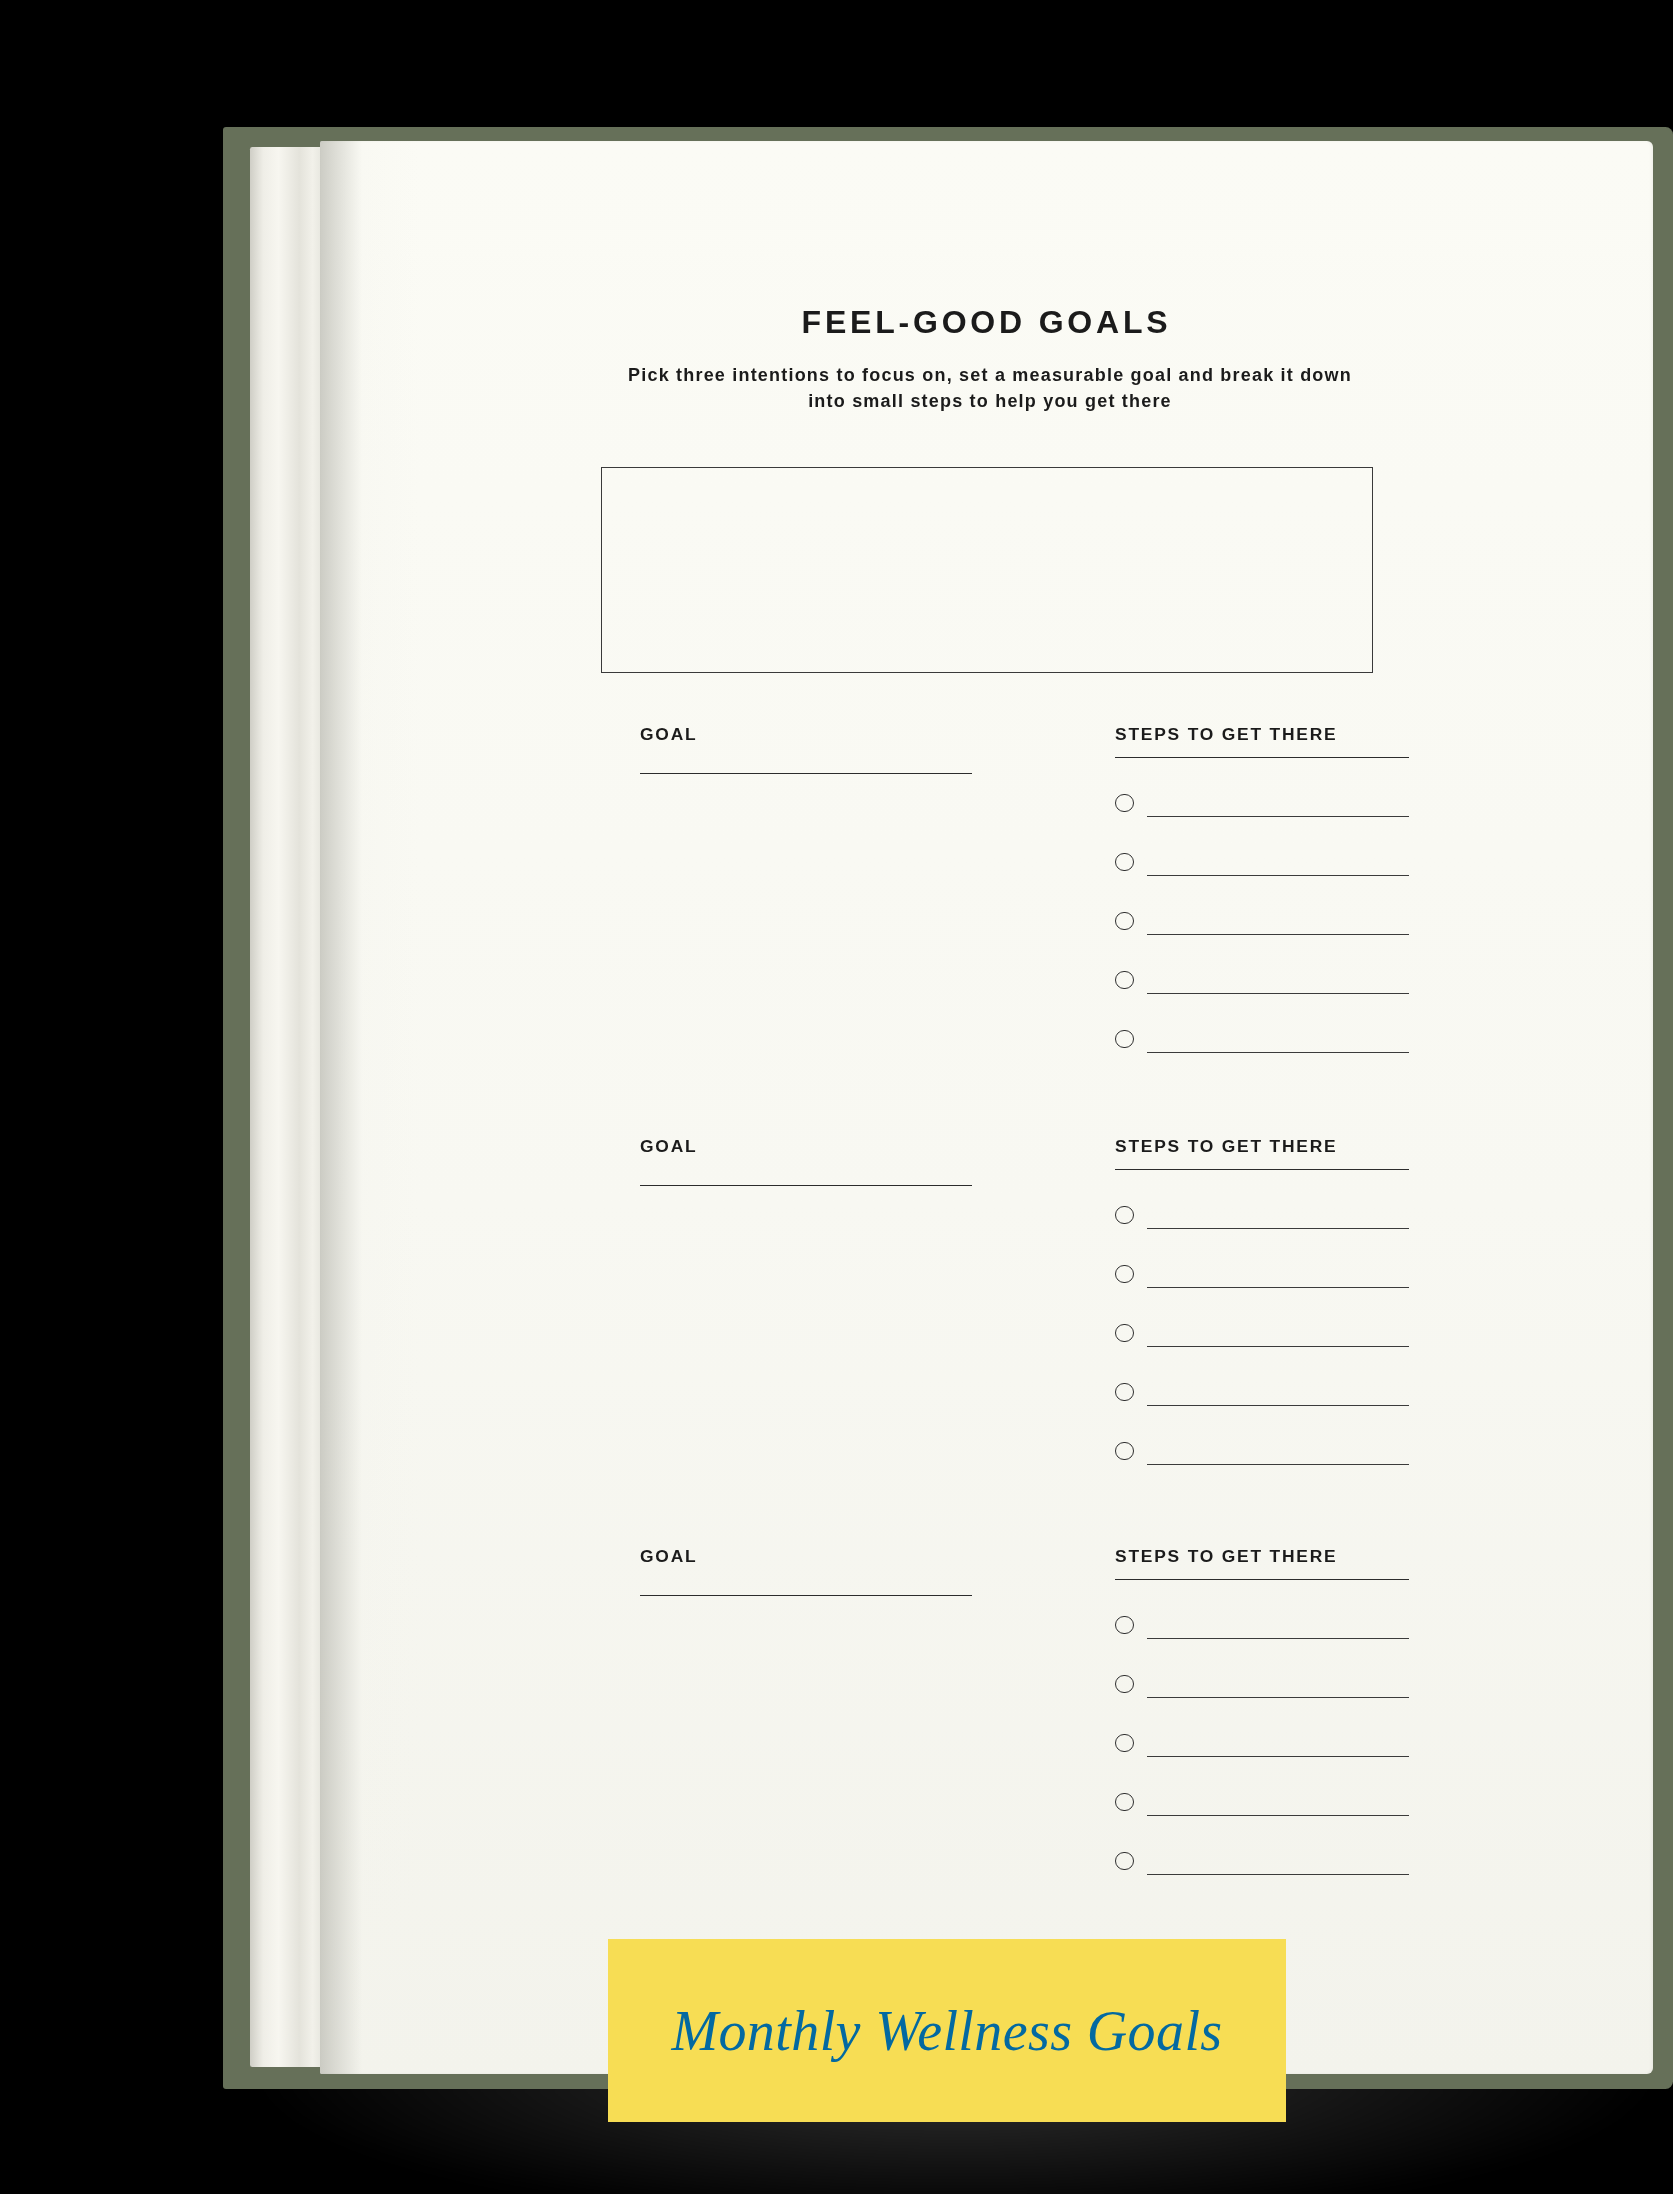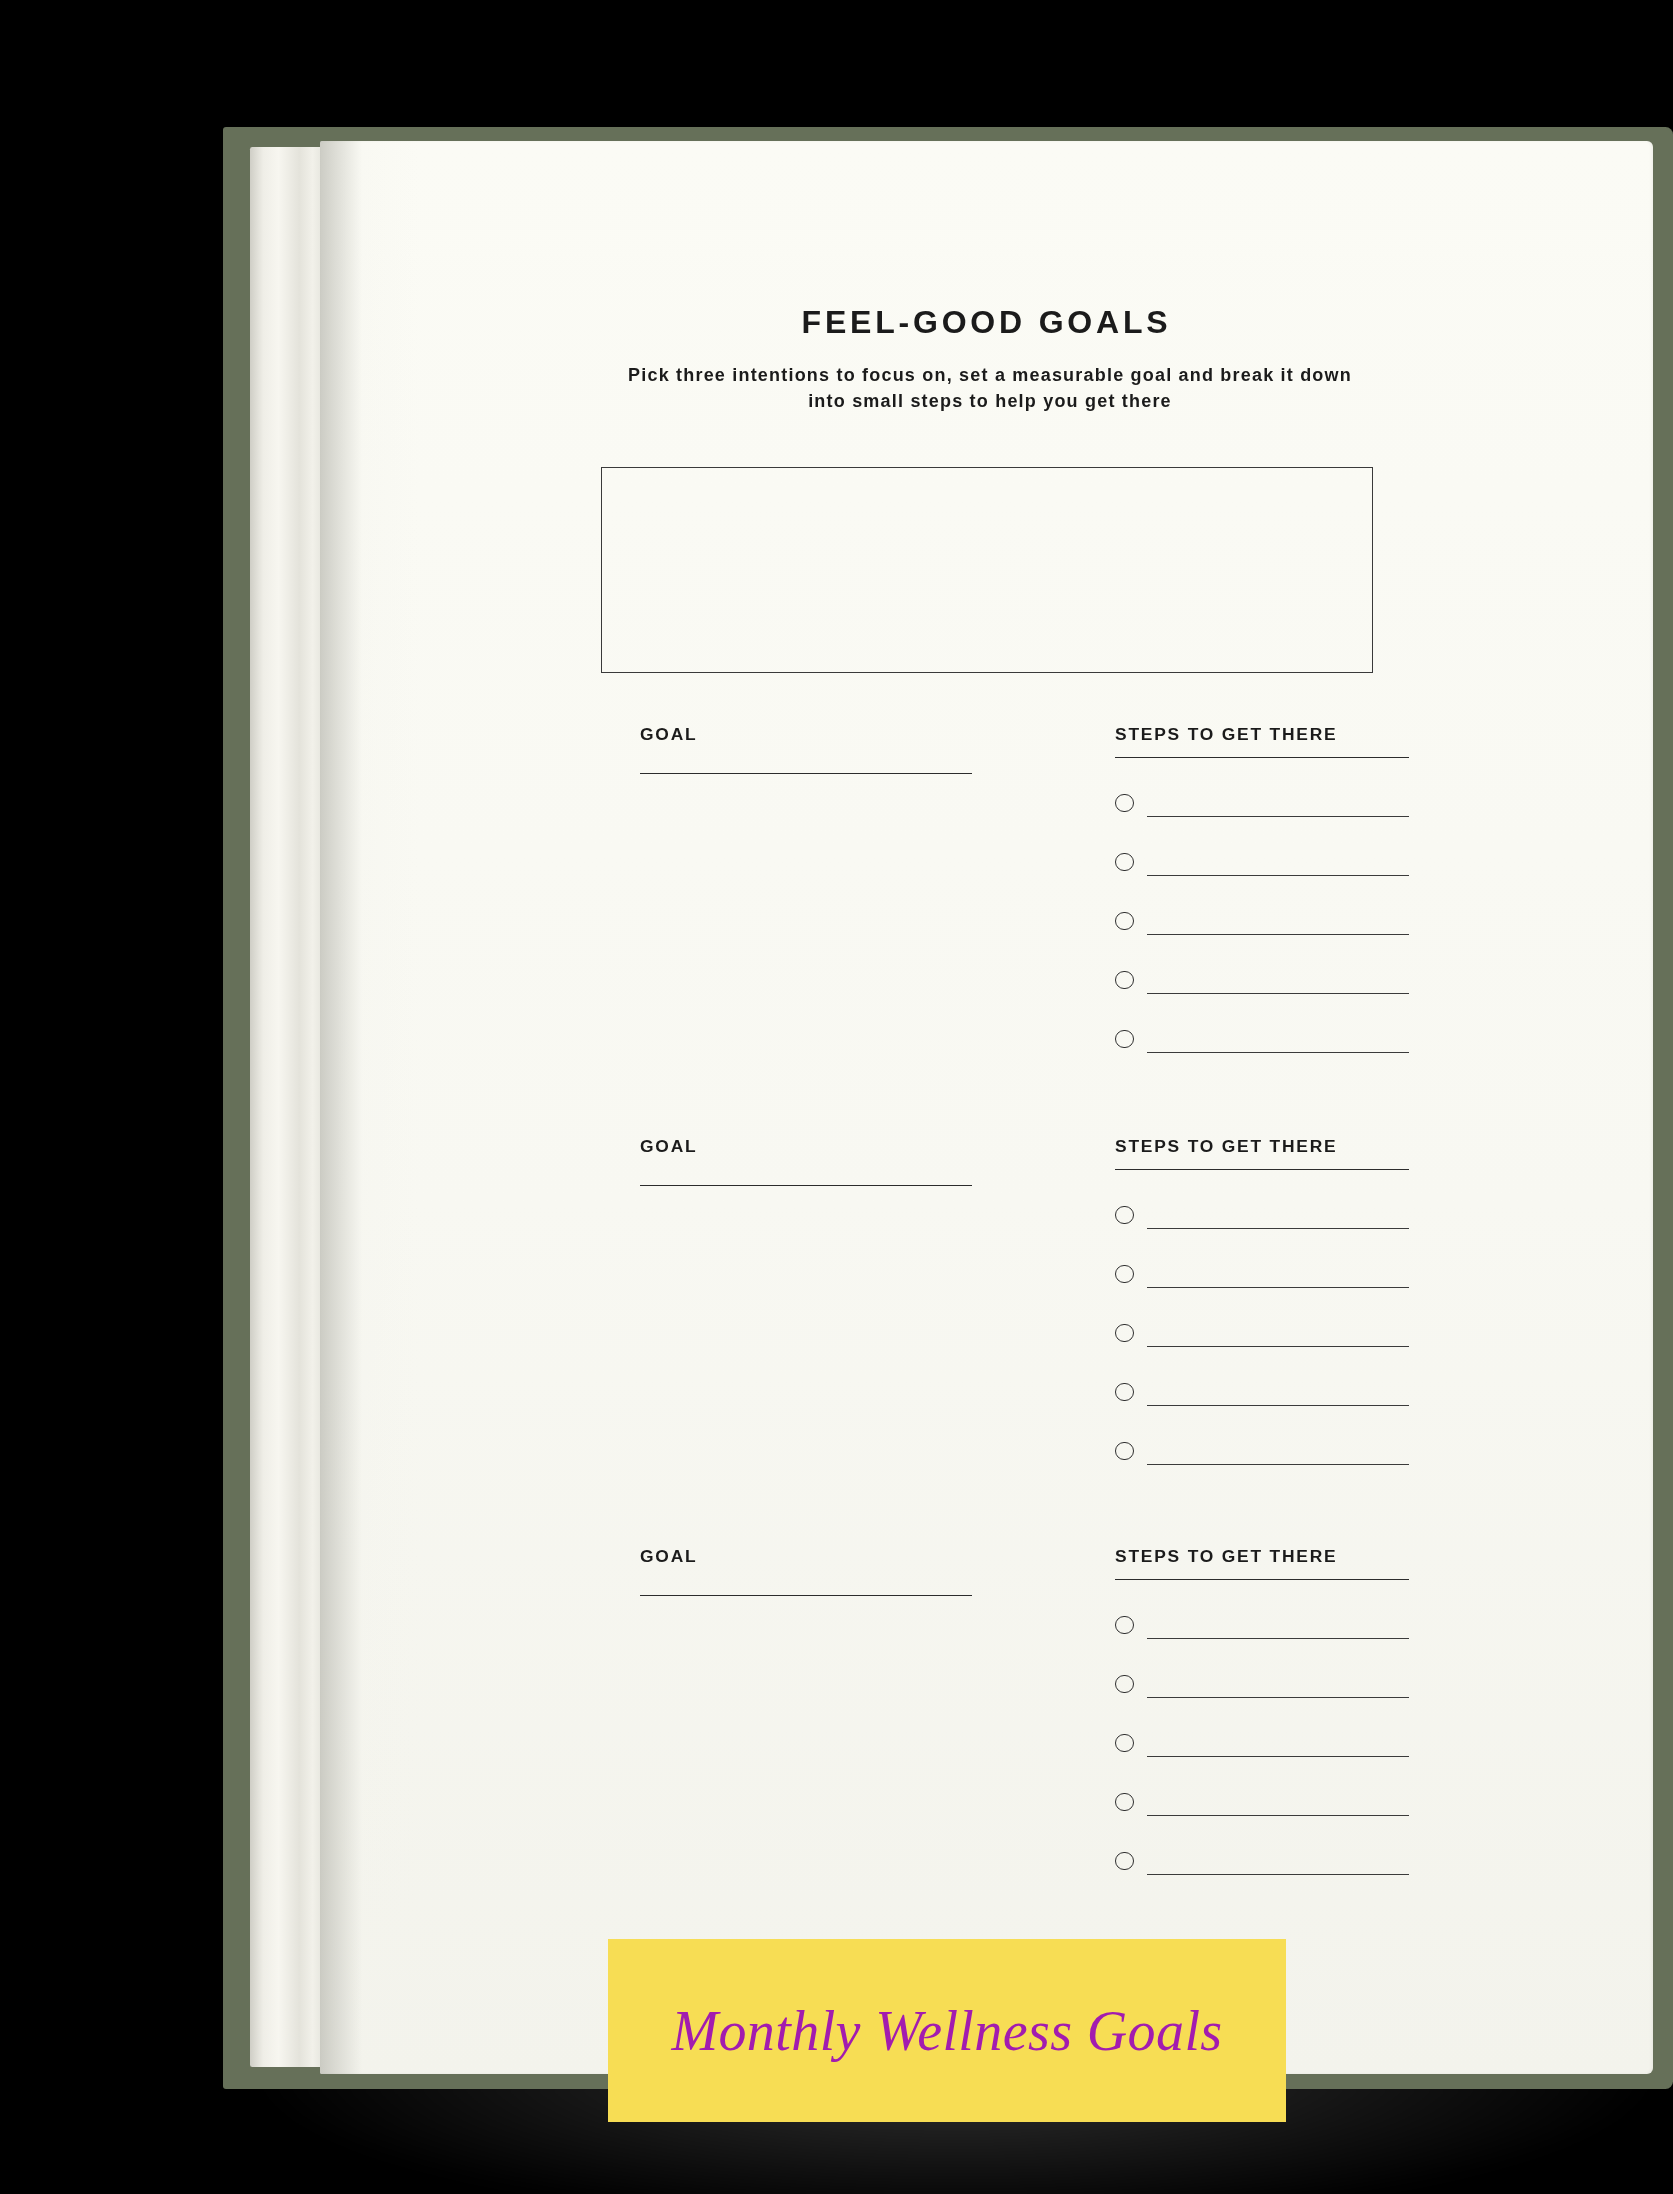--- a/index.html
+++ b/index.html
@@ -168,21 +168,21 @@
     height: 183px;
     background: #f7dd54;
     display: flex;
     align-items: center;
     justify-content: center;
   }
   .caption span {
     font-family: "Liberation Serif", serif;
     font-style: italic;
     font-size: 56px;
-    color: #a21caf;
+    color: #0369a1;
     letter-spacing: 0.4px;
   }
 </style>
 </head>
 <body>
 
 <div class="book">
   <div class="book-shadow"></div>
   <div class="book-cover"></div>
   <div class="page-edge"></div>

